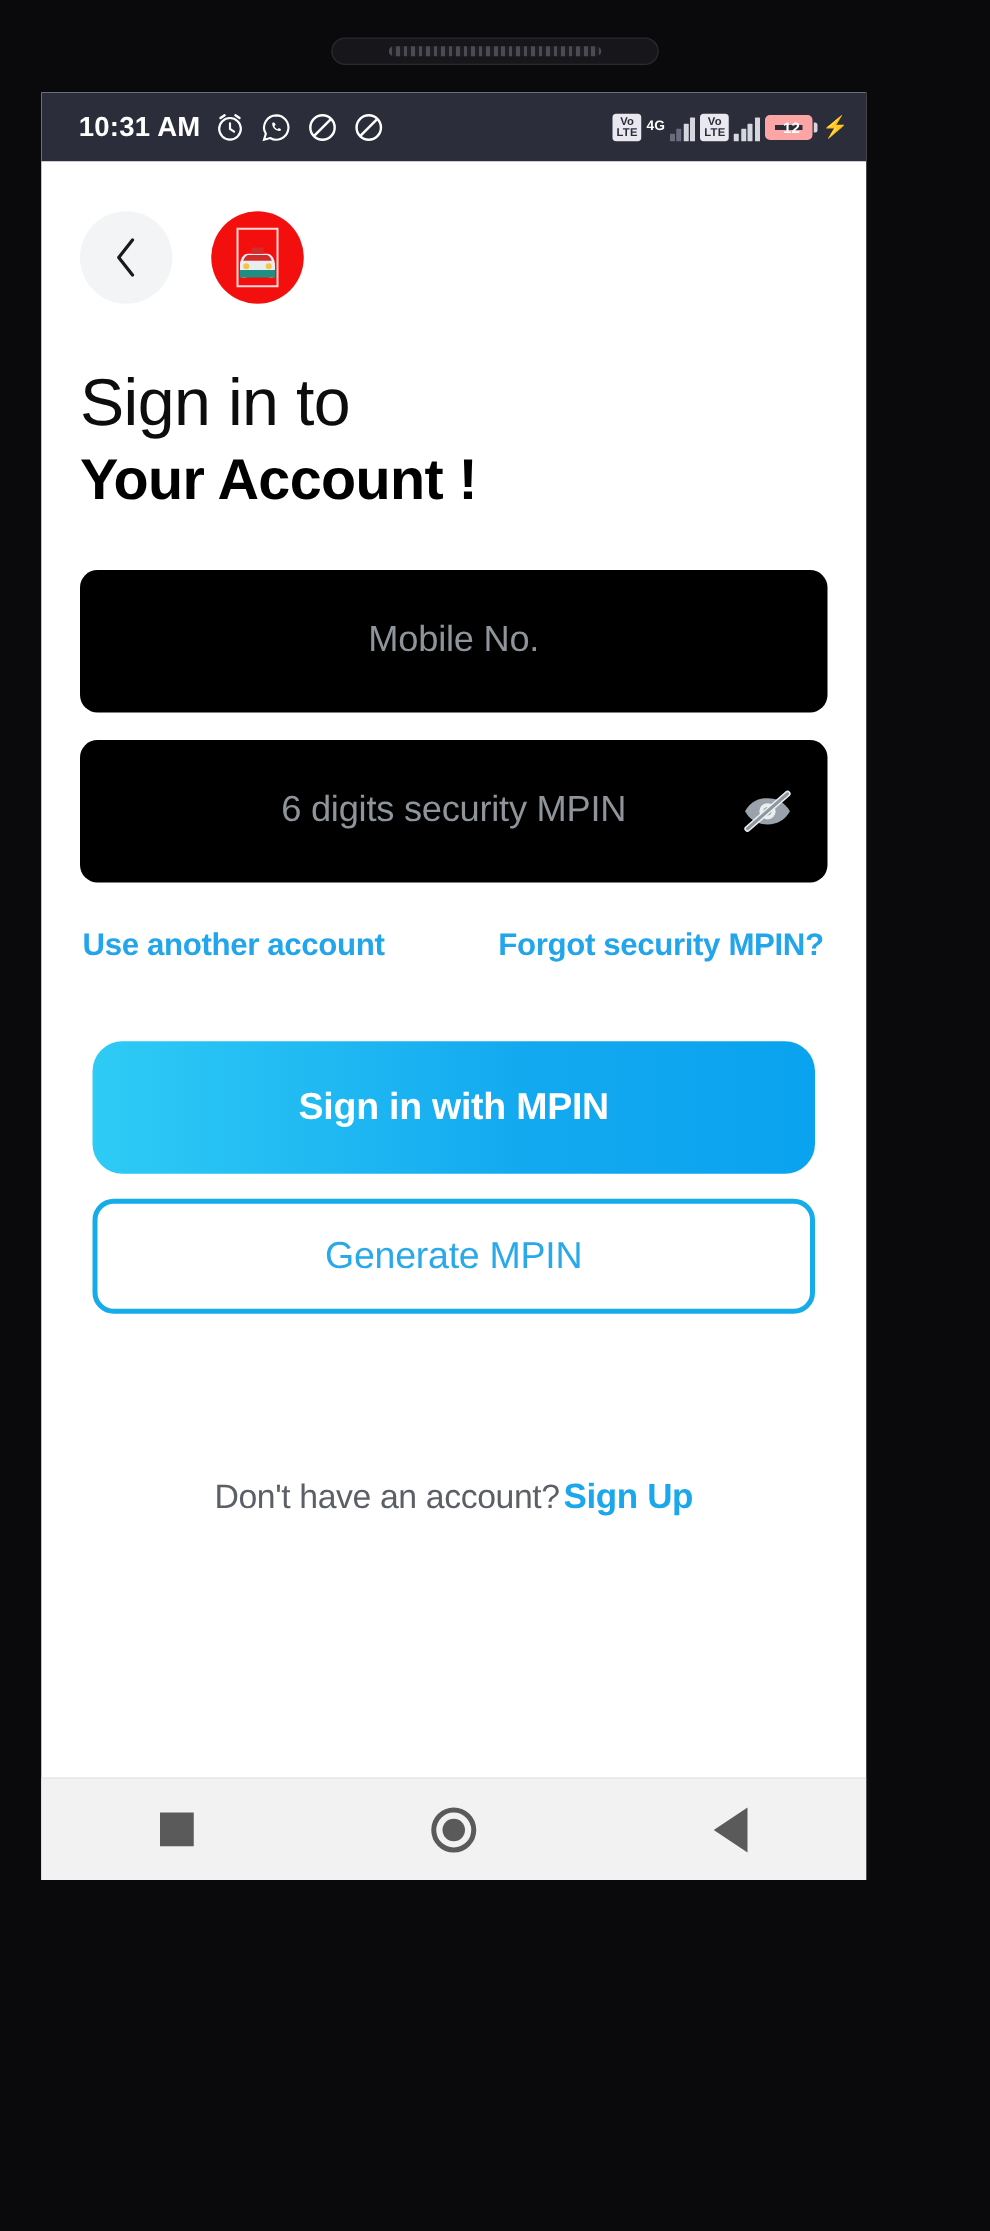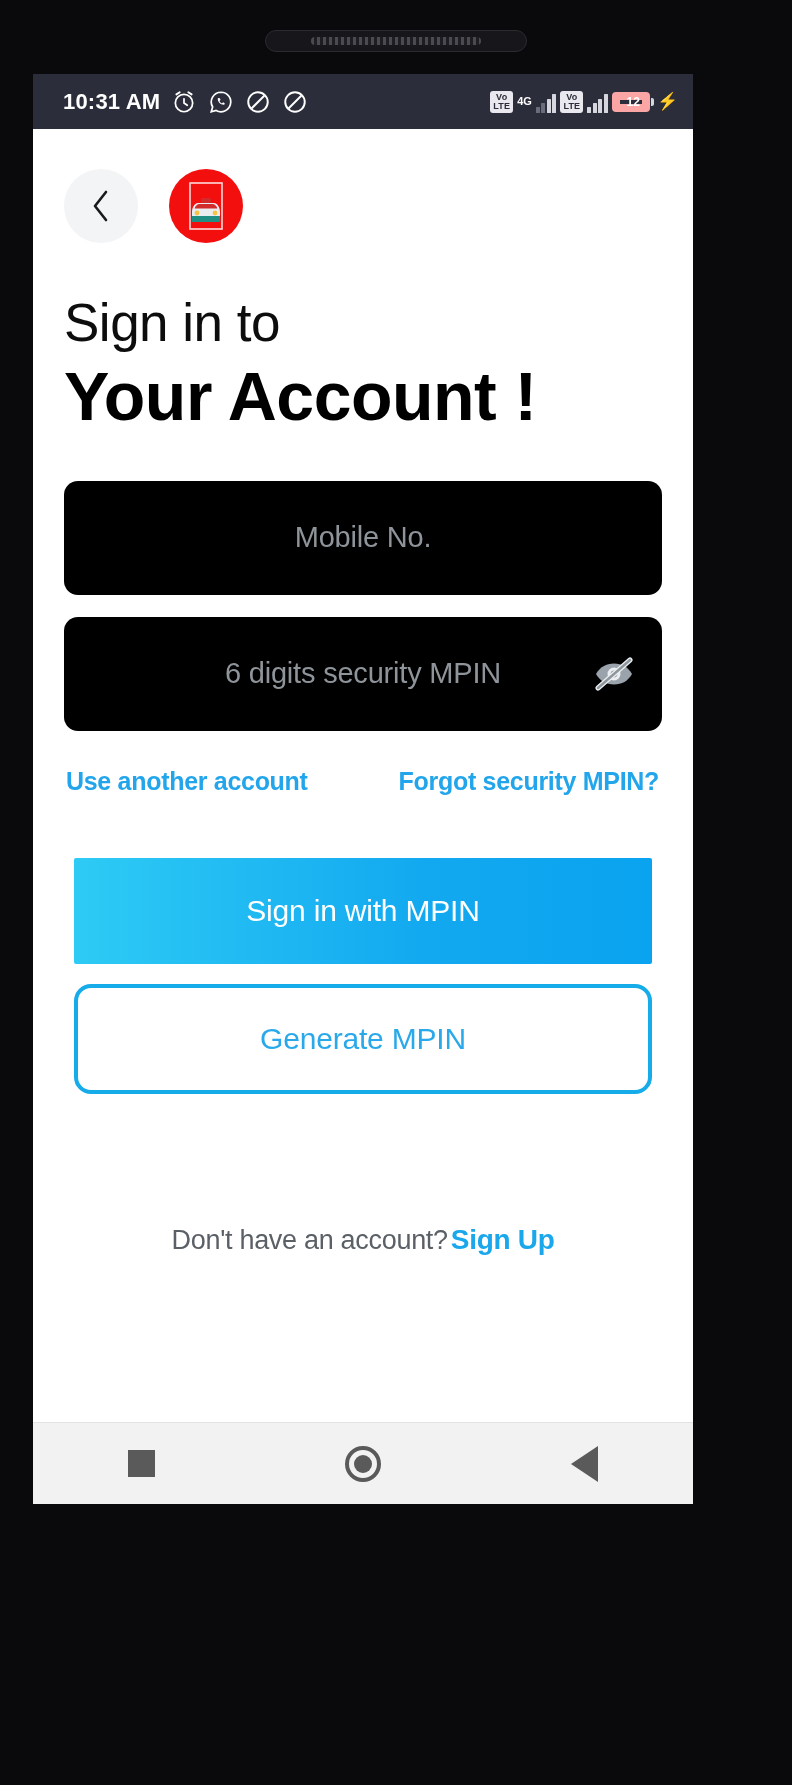--- a/index.html
+++ b/index.html
@@ -113,21 +113,21 @@
     letter-spacing:-.1px;
   }
 
   
   #heading { padding:36px 0 0 31px; }
   #h-line1 {
     font-size:53px; color:#0d0d0d; font-weight:normal;
     letter-spacing:-.5px; line-height:1.12;
   }
   #h-line2 {
-    font-size:68px; color:#000; font-weight:bold;
+    font-size:46px; color:#000; font-weight:bold;
     letter-spacing:-.5px; line-height:1.12; margin-top:6px;
   }
 
   
   #form { padding:46px 31px 0 31px; }
   .field {
     position:relative;
     height:114px; border-radius:14px;
     background:#000000;
     display:flex; align-items:center;
@@ -148,28 +148,28 @@
   #links {
     display:flex; justify-content:space-between; align-items:center;
     padding:14px 3px 0 2px;
   }
   .link {
     font-size:25px; color:#22a5ea; font-weight:bold; letter-spacing:-.3px;
   }
 
   #btn-primary {
     margin:62px 10px 0 10px;
-    height:106px; border-radius:2px;
+    height:106px; border-radius:24px;
     background:linear-gradient(to right,#2ecbf5 0%,#13a9f0 60%,#0aa3ef 100%);
     display:flex; align-items:center; justify-content:center;
-    color:#fff; font-size:30px; font-weight:normal; letter-spacing:-.2px;
+    color:#fff; font-size:30px; font-weight:bold; letter-spacing:-.2px;
   }
   #btn-secondary {
     margin:20px 10px 0 10px;
-    height:110px; border-radius:17px;
+    height:92px; border-radius:17px;
     background:#fff; border:4px solid #15ace9;
     display:flex; align-items:center; justify-content:center;
     color:#2aa9ea; font-size:30px; letter-spacing:-.2px;
   }
 
   #signup-row {
     display:flex; justify-content:center; align-items:baseline;
     gap:3px; margin-top:130px;
   }
   #signup-q { font-size:27px; color:#5b6066; letter-spacing:-.3px; }

